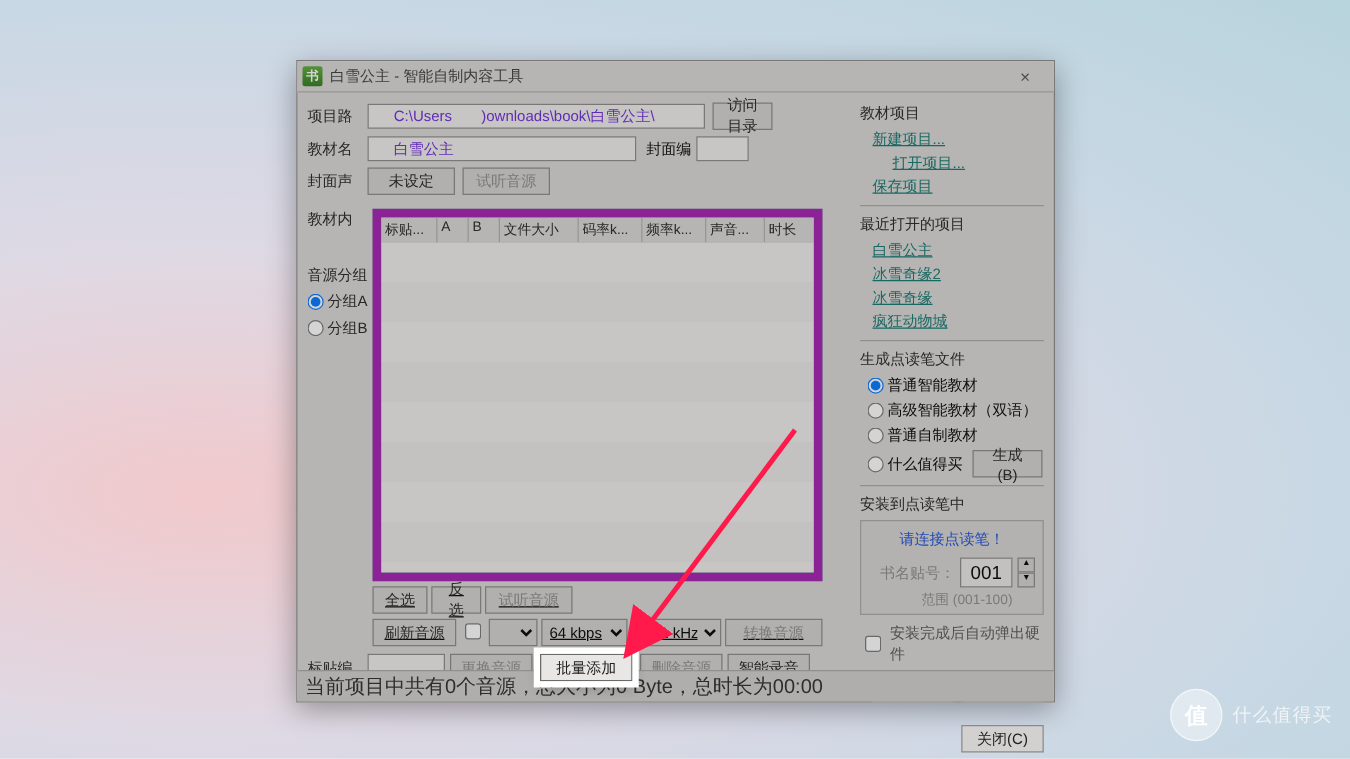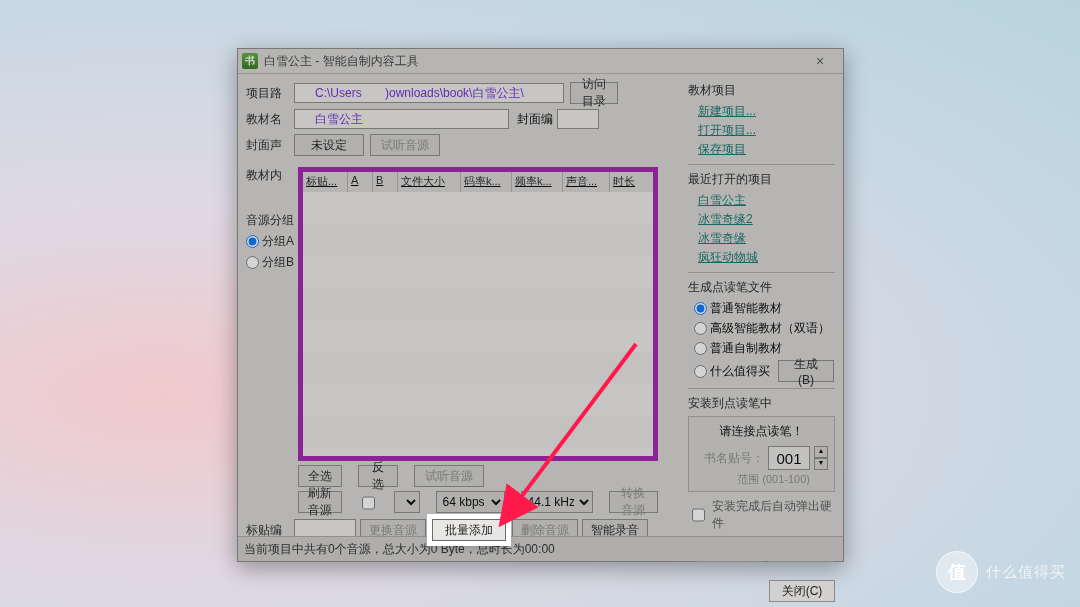--- a/index.html
+++ b/index.html
@@ -85,26 +85,25 @@
     cursor: pointer;
     box-sizing: border-box;
   }
   .btn-dis { color: #8b8b89; cursor: default; }
   .table-wrap {
     position: relative;
     margin-left: 52px;
     width: 360px;
   }
   .table {
-    border: 5px solid #a21caf;
+    border: 7px solid #a21caf;
     height: 284px;
     background: #86efac;
     overflow: hidden;
     position: relative;
-    text-decoration: underline;
   }
   .thead {
     display: flex;
     height: 20px;
     border-bottom: 1px solid #b0afad;
     background: #d9d8d6;
   }
   .th {
     border-right: 1px solid #b0afad;
     padding: 2px 3px 0 3px;
@@ -120,21 +119,21 @@
   }
   .sidelabels {
     position: absolute;
     left: -52px; top: 0;
     width: 50px;
   }
   .sidelabels div { margin-bottom: 4px; color:#222;}
   .radio-row { display: flex; align-items: center; margin-bottom: 2px; }
   .radio-row input { margin: 0 3px 0 0; }
   .below-table { margin-left: 52px; width: 360px; }
-  .below-table .row2 { display: flex; gap: 16px; margin-top: 4px; align-items:flex-end;}
+  .below-table .row2 { display: flex; gap: 3px; margin-top: 4px; align-items:flex-start;text-decoration:underline;}
   .sel {
     background: #d2d1cf;
     border: 1px solid #8a8a88;
     height: 22px;
     font-size: 12px;
     padding: 0 2px;
   }
   .chk { width:14px; height:14px; }
   .mini-inp {
     background:#efeeec; border:1px solid #8a8a88; height:22px; width:50px; box-sizing:border-box;
@@ -151,38 +150,38 @@
   .sec-title { color:#222; margin: 0 0 4px 0; }
   .link { color: #0f766e; text-decoration: underline; cursor: pointer; display:block; margin:2px 0; }
   .hr { border-top:1px solid #a9a8a6; margin: 6px 0; }
   .gen-group .radio-row { margin-bottom: 3px; }
   .install-box {
     border: 1px solid #a9a8a6;
     padding: 6px 6px 4px 6px;
     margin-top: 4px;
     background: #d5d4d2;
   }
-  .placeholder { text-align:center; color:#000000; margin-bottom:6px;}
+  .placeholder { text-align:center; color:#1d4ed8; margin-bottom:6px;}
   .numrow { display:flex; align-items:center; justify-content:flex-end; gap:4px; }
   .bignum {
     background:#e8e7e5; border:1px solid #8a8a88; width:40px; height:22px;
     display:flex; align-items:center; justify-content:center; font-size:15px;
   }
   .spinners { display:flex; flex-direction:column; }
   .spin-btn {
     width:12px; height:10px; border:1px solid #8a8a88; background:#d2d1cf;
     font-size:7px; line-height:7px; text-align:center; cursor:pointer;
   }
   .range-lbl { color:#8b8b89; font-size:11px; text-align:right; margin-top:2px; margin-right:18px;}
   .chk-row { display:flex; align-items:center; gap:4px; margin-top:6px; color:#555;}
   .right-btns { display:flex; gap:6px; margin-top:8px; justify-content:flex-end;}
   .statusbar {
     position:absolute; left:0; right:0; bottom:0; height:20px;
     background:#d0cfcd; border-top:1px solid #a9a8a6;
-    padding: 2px 6px; color:#2a2a2a; font-size:12px;
+    padding: 2px 6px; color:#2a2a2a; font-size:16px;
     display:flex; align-items:center;
   }
   
   .dim {
     position:absolute; inset:0; background:rgba(60,60,60,0.22); pointer-events:none;
   }
   
   .arrow-svg { position:absolute; pointer-events:none; z-index:10;}
   
   .watermark {
@@ -283,21 +282,21 @@
         <button class="btn btn-dis" style="width:66px;margin-left:4px">更换音源</button>
         <button class="btn highlight-btn" style="width:74px;margin-left:6px">批量添加</button>
         <button class="btn btn-dis" style="width:66px;margin-left:6px">删除音源</button>
         <button class="btn" style="width:66px;margin-left:4px">智能录音</button>
       </div>
     </div>
 
     <div class="right">
       <div class="sec-title">教材项目</div>
       <a class="link" style="margin-left:10px">新建项目...</a>
-      <a class="link" style="margin-left:10px">打开项目...</a>
+      <a class="link" style="margin-left:26px">打开项目...</a>
       <a class="link" style="margin-left:10px">保存项目</a>
       <div class="hr"></div>
       <div class="sec-title">最近打开的项目</div>
       <a class="link" style="margin-left:10px">白雪公主</a>
       <a class="link" style="margin-left:10px">冰雪奇缘2</a>
       <a class="link" style="margin-left:10px">冰雪奇缘</a>
       <a class="link" style="margin-left:10px">疯狂动物城</a>
       <div class="hr"></div>
       <div class="sec-title">生成点读笔文件</div>
       <div class="gen-group" style="margin-left:6px">

